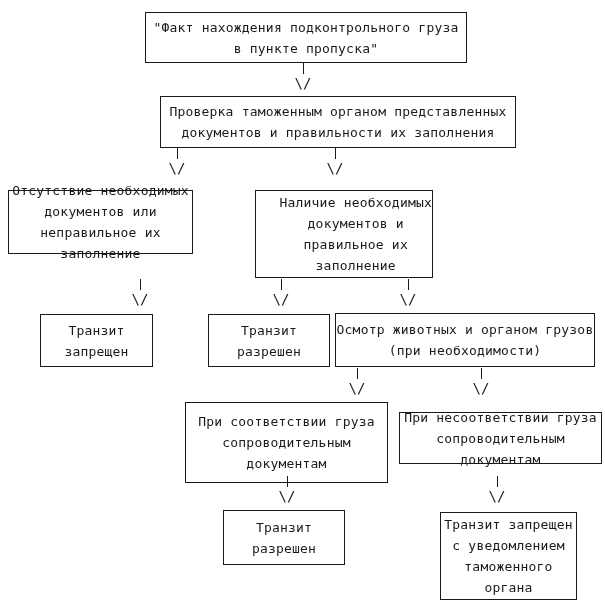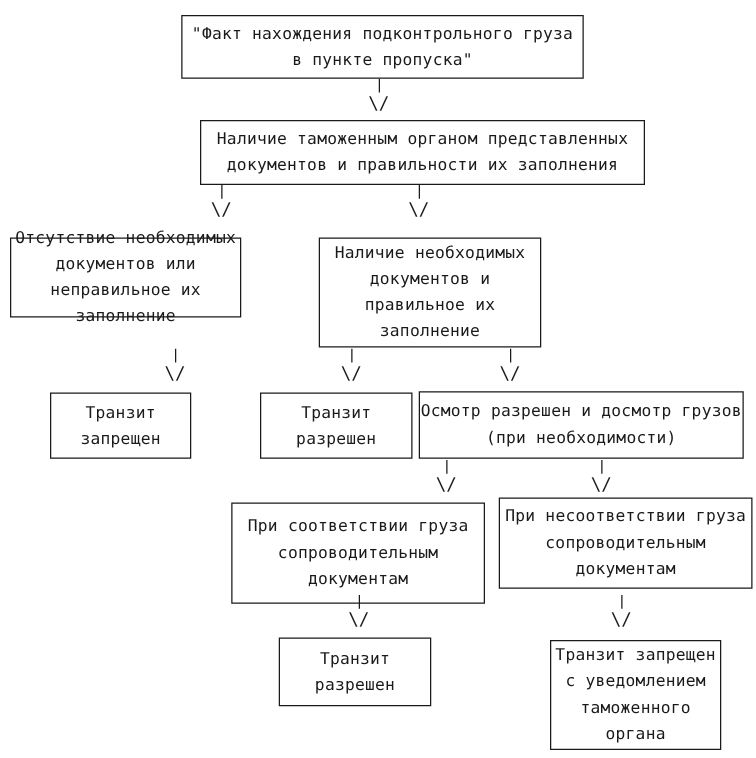--- a/index.html
+++ b/index.html
@@ -47,26 +47,26 @@
   .vee {
     font-size: 14px;
     line-height: 17px;
     margin-top: 1px;
     color: #1a1a1a;
   }
   
   .n-fact            { left:145px; top:12px;  width:322px; height:51px; }
   .n-check           { left:160px; top:96px;  width:356px; height:52px; }
   .n-absence         { left:8px;   top:190px; width:185px; height:64px; }
-  .n-presence        { left:255px; top:190px; width:178px; height:88px; }
+  .n-presence        { left:255px; top:190px; width:178px; height:88px;justify-content:flex-end; }
   .n-banned          { left:40px;  top:314px; width:113px; height:53px; }
   .n-allowed         { left:208px; top:314px; width:122px; height:53px; }
   .n-inspection      { left:335px; top:313px; width:260px; height:54px; }
   .n-match           { left:185px; top:402px; width:203px; height:81px; }
-  .n-mismatch        { left:399px; top:398px; width:203px; height:73px; }
+  .n-mismatch        { left:399px; top:412px; width:203px; height:52px; }
   .n-allowed-final   { left:223px; top:510px; width:122px; height:55px; }
   .n-banned-notify   { left:440px; top:512px; width:137px; height:88px; }
   
   .c1  { left:290px; top:63px;  }
   .c2a { left:164px; top:148px; }
   .c2b { left:322px; top:148px; }
   .c3a { left:127px; top:279px; }
   .c3b { left:268px; top:279px; }
   .c3c { left:395px; top:279px; }
   .c4a { left:344px; top:368px; }
@@ -83,21 +83,21 @@
     <span class="txt">"Факт нахождения подконтрольного груза
 в пункте пропуска"</span>
   </div>
 
   <div class="conn c1">
     <div class="tick"></div>
     <span class="vee">\/</span>
   </div>
 
   <div class="node n-check">
-    <span class="txt">Наличие таможенным органом представленных
+    <span class="txt">Проверка таможенным органом представленных
 документов и правильности их заполнения</span>
   </div>
 
   <div class="conn c2a">
     <div class="tick"></div>
     <span class="vee">\/</span>
   </div>
   <div class="conn c2b">
     <div class="tick"></div>
     <span class="vee">\/</span>
@@ -131,21 +131,21 @@
 
   <div class="node n-banned">
     <span class="txt">Транзит
 запрещен</span>
   </div>
   <div class="node n-allowed">
     <span class="txt">Транзит
 разрешен</span>
   </div>
   <div class="node n-inspection">
-    <span class="txt">Осмотр разрешен и досмотр грузов
+    <span class="txt">Осмотр животных и органом грузов
 (при необходимости)</span>
   </div>
 
   <div class="conn c4a">
     <div class="tick"></div>
     <span class="vee">\/</span>
   </div>
   <div class="conn c4b">
     <div class="tick"></div>
     <span class="vee">\/</span>

